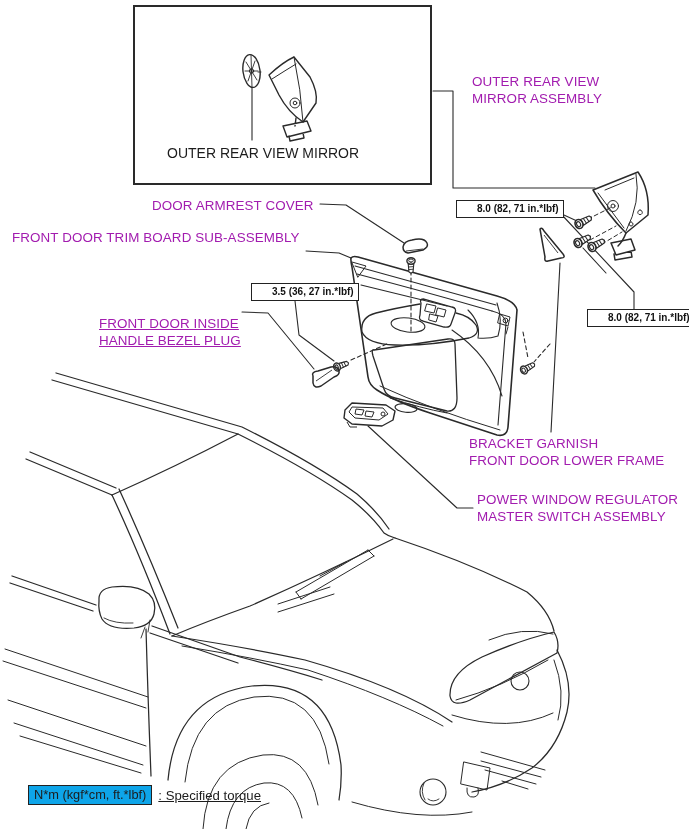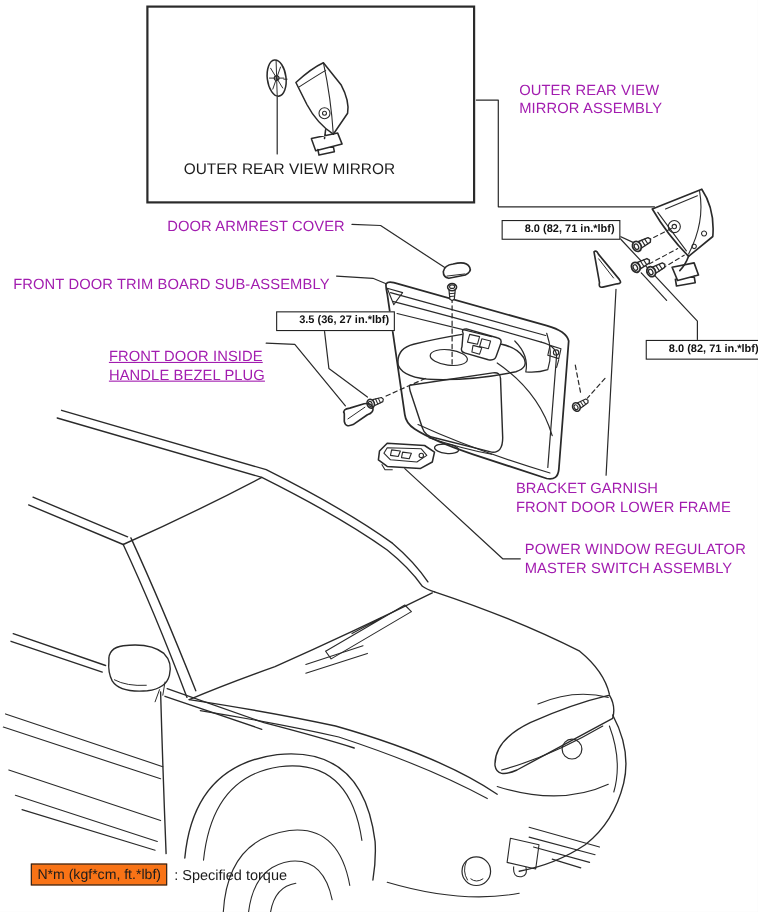--- a/index.html
+++ b/index.html
@@ -20,24 +20,24 @@
   .inset-caption{
     position:absolute;left:167px;top:145px;font-size:14px;white-space:nowrap;
   }
   .torque{
     position:absolute;border:1.5px solid #222;background:#fff;
     font-size:10px;font-weight:bold;line-height:13px;padding:1px 4px 2px 20px;
     white-space:nowrap;color:#111;
   }
   .legend{position:absolute;left:28px;top:785px;display:flex;align-items:center;}
   .legend .unitbox{
-    border:1.5px solid #222;background:#f97316;font-size:12.8px;line-height:15px;
+    border:1.5px solid #222;background:#0ea5e9;font-size:12.8px;line-height:15px;
     padding:1px 5px 2px 5px;white-space:nowrap;
   }
-  .legend .desc{font-size:13.2px;margin-left:6px;white-space:nowrap;}
+  .legend .desc{font-size:13.2px;margin-left:6px;white-space:nowrap;text-decoration:underline;}
 </style>
 </head>
 <body>
 
 <div id="stage">
 
   <svg id="lineart" viewBox="0 0 689 829">
     <defs>
       <g id="bolt">
         <path d="M3,-2.8 L11,-2 L12.2,0 L11,2 L3,2.8 Z" fill="#fff" stroke="#2a2a2a" stroke-width="1.1"></path>
@@ -205,21 +205,21 @@
 
   <div class="callout" style="left:472px;top:73px;">
     <span>OUTER REAR VIEW</span>
     <span>MIRROR ASSEMBLY</span>
   </div>
 
   <div class="callout" style="left:152px;top:197px;">
     <span>DOOR ARMREST COVER</span>
   </div>
 
-  <div class="callout" style="left:12px;top:250px;">
+  <div class="callout" style="left:12px;top:229px;">
     <span>FRONT DOOR TRIM BOARD SUB-ASSEMBLY</span>
   </div>
 
   <div class="callout" style="left:99px;top:315px;text-decoration:underline;">
     <span>FRONT DOOR INSIDE</span>
     <span>HANDLE BEZEL PLUG</span>
   </div>
 
   <div class="callout" style="left:469px;top:435px;">
     <span>BRACKET GARNISH</span>

